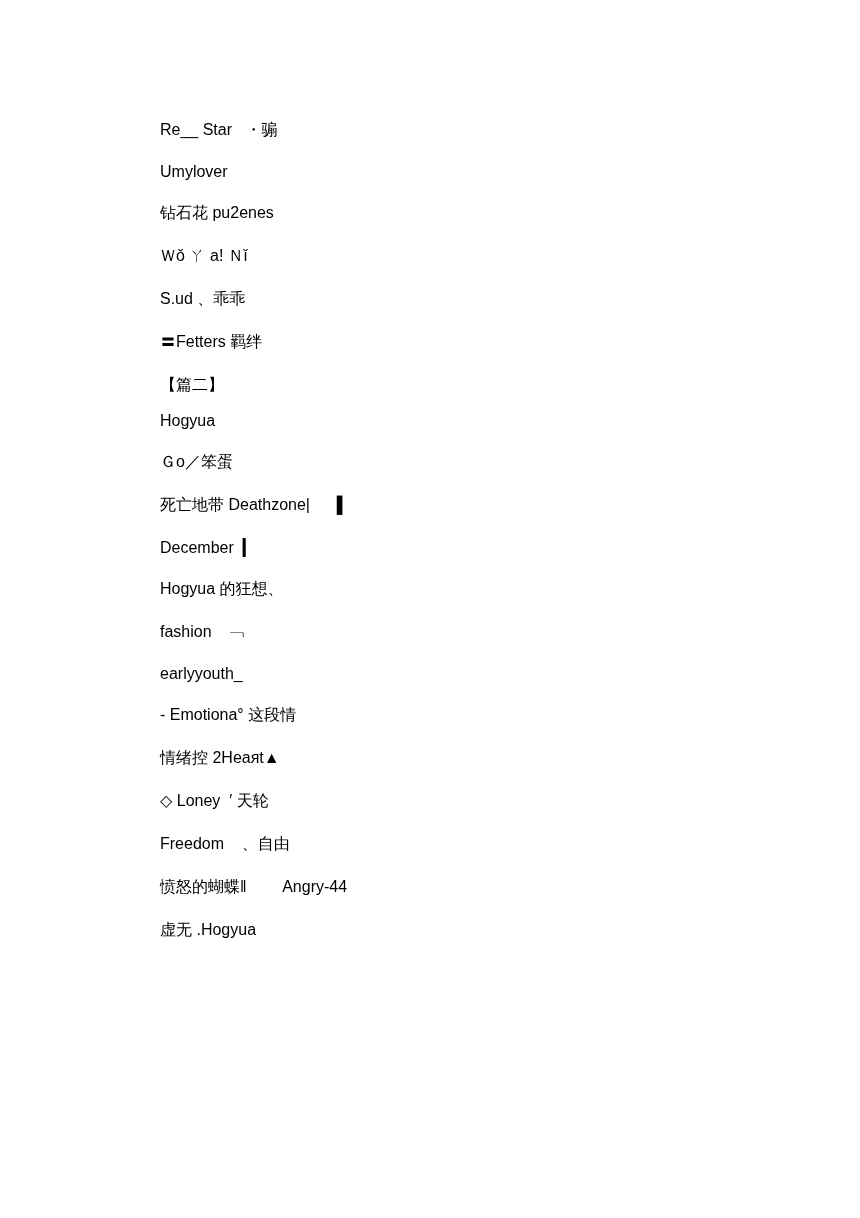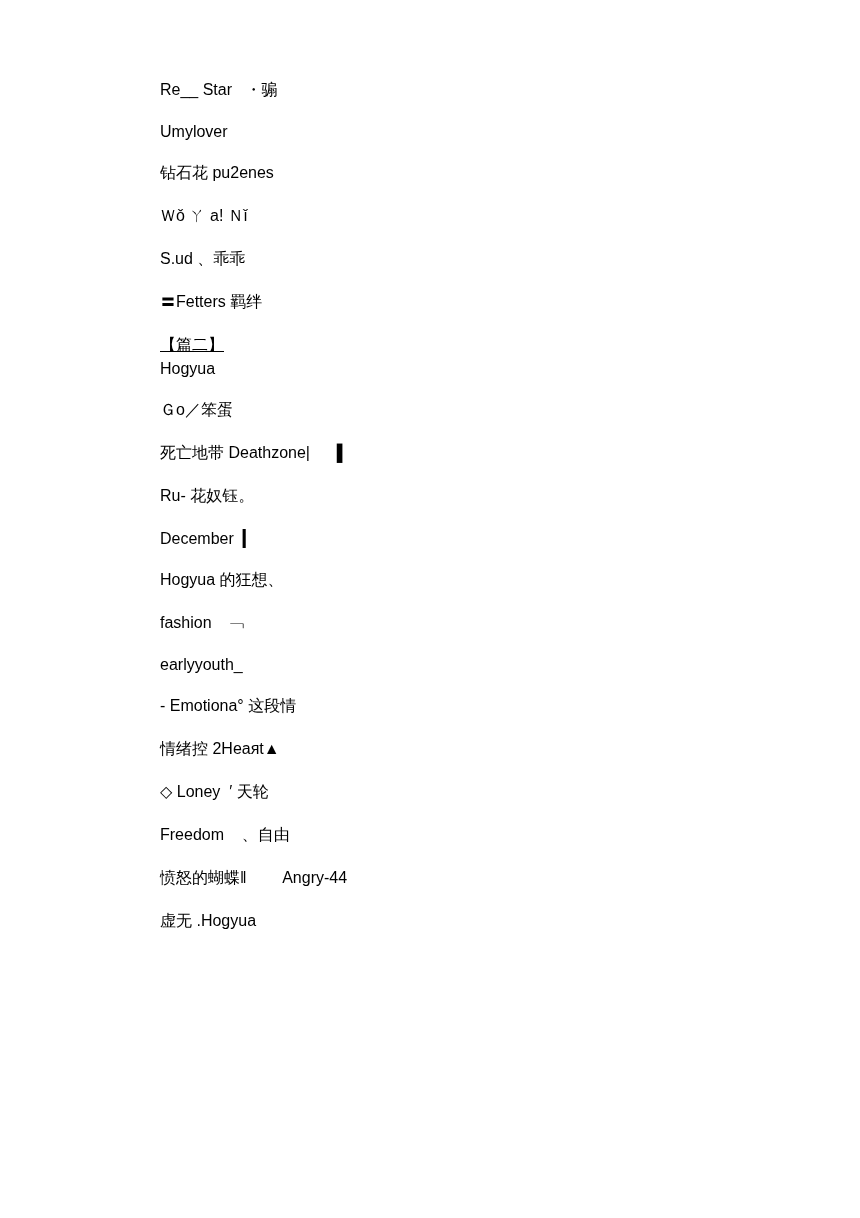--- a/index.html
+++ b/index.html
@@ -4,50 +4,48 @@
 <style>
   body {
     margin: 0;
     padding: 0;
     background: #ffffff;
     font-family: Arial, "Microsoft YaHei", sans-serif;
     width: 860px;
     height: 1218px;
   }
   .page {
-    padding: 80px 0 0 160px;
+    padding: 120px 0 0 160px;
     width: 550px;
   }
   .line {
     font-size: 16px;
     color: #000;
     margin-bottom: 22px;
     white-space: pre;
   }
   .section {
     margin-top: 8px;
-    margin-bottom: 4px;
-    text-decoration: underline;
+    margin-bottom: 16px;
   }
 </style>
 </head>
 <body>
 
 <div class="page">
   <div class="line">Re__ Star   ・骟</div>
   <div class="line">Umylover</div>
   <div class="line">钻石花 pu2enes</div>
   <div class="line">Ｗǒ ㄚ a! Ｎǐ</div>
   <div class="line">S.ud 、乖乖</div>
   <div class="line">〓Fetters 羁绊</div>
   <div class="line section">【篇二】</div>
   <div class="line">Hogyua</div>
   <div class="line">Ｇo／笨蛋</div>
   <div class="line">死亡地带 Deathzone|      ▌</div>
-  <div class="line">Ru- 花奴钰。</div>
   <div class="line">December  ▎</div>
   <div class="line">Hogyua 的狂想、</div>
   <div class="line">fashion    ﹁</div>
   <div class="line">earlyyouth_</div>
   <div class="line"></div>
   <div class="line">- Emotiona° 这段情</div>
   <div class="line">情绪控 2Нeаᴙt▲</div>
   <div class="line">◇ Loney  ′ 天轮</div>
   <div class="line">Freedom    、自由</div>
   <div class="line">愤怒的蝴蝶‖        Angry-44</div>

